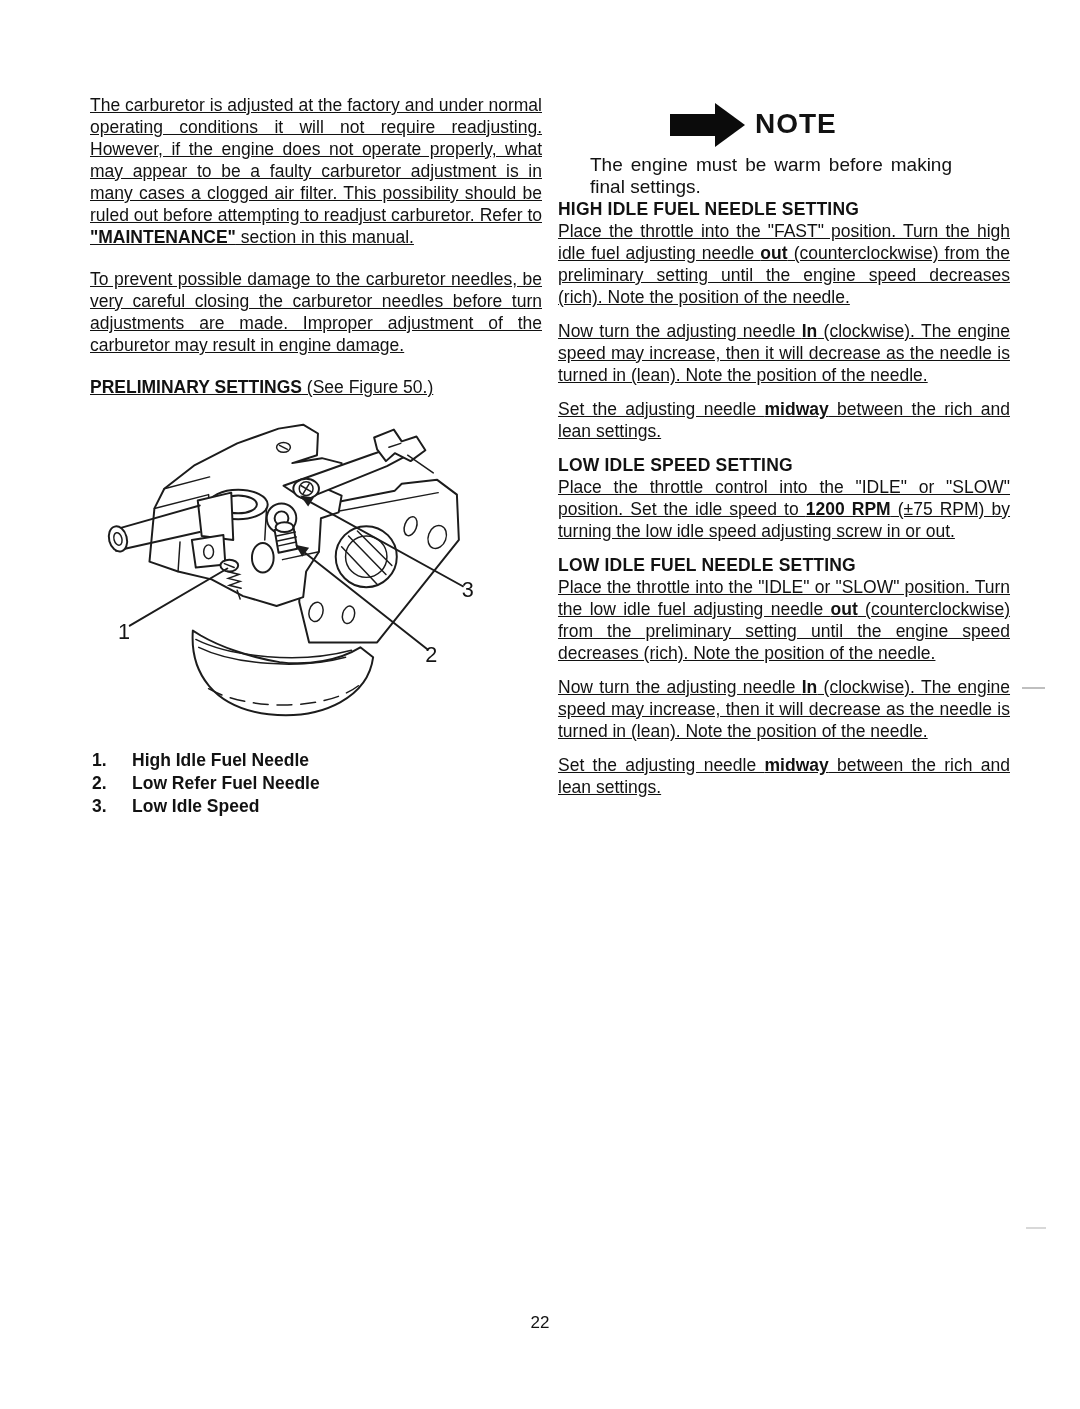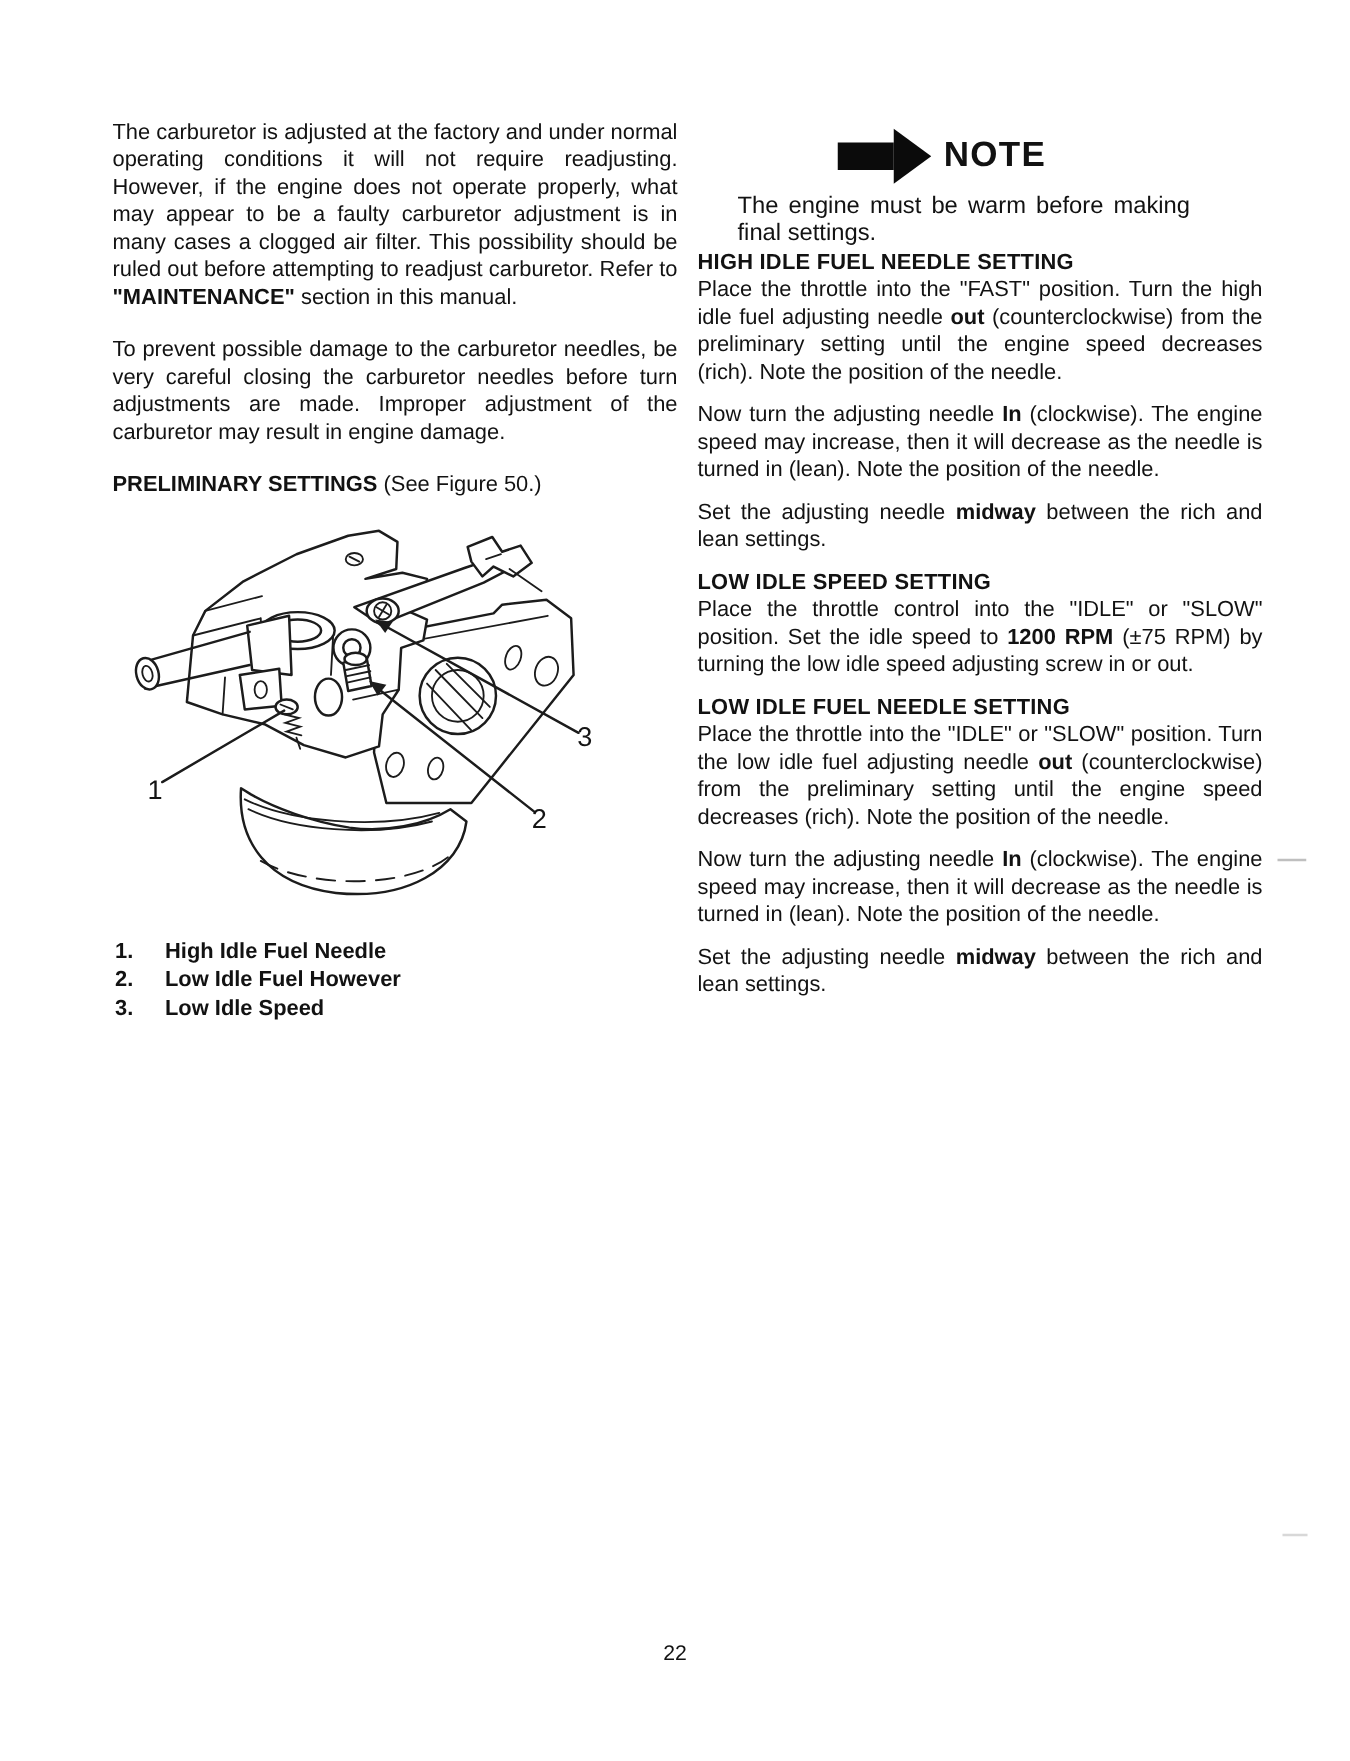--- a/index.html
+++ b/index.html
@@ -12,20 +12,21 @@
     overflow:hidden;
   }
   .col { position:absolute; }
   .col-left  { left:90px;  top:94px;  width:452px; }
   .col-right { left:558px; top:100px; width:452px; }
 
   p.body {
     font-size:17.5px; line-height:22px;
     text-align:justify; text-justify:inter-word;
     margin:0 0 20px 0;
+    text-decoration:underline;
   }
   .col-right p.body { margin:0 0 12px 0; }
 
   h2.sect {
     font-size:17.5px; line-height:22px; font-weight:700;
     margin:0; letter-spacing:0.2px;
   }
   .section { }
   .b { font-weight:700; }
 
@@ -154,21 +155,21 @@
       </svg>
 
 
       <div class="fig-list">
         <div class="fig-list-row">
           <span class="fig-list-num">1.</span>
           <span>High Idle Fuel Needle</span>
         </div>
         <div class="fig-list-row">
           <span class="fig-list-num">2.</span>
-          <span>Low Idle Fuel However</span>
+          <span>Low Refer Fuel Needle</span>
         </div>
         <div class="fig-list-row">
           <span class="fig-list-num">3.</span>
           <span>Low Idle Speed</span>
         </div>
       </div>
     </div>
   </div>
 
   <div class="col col-right">

